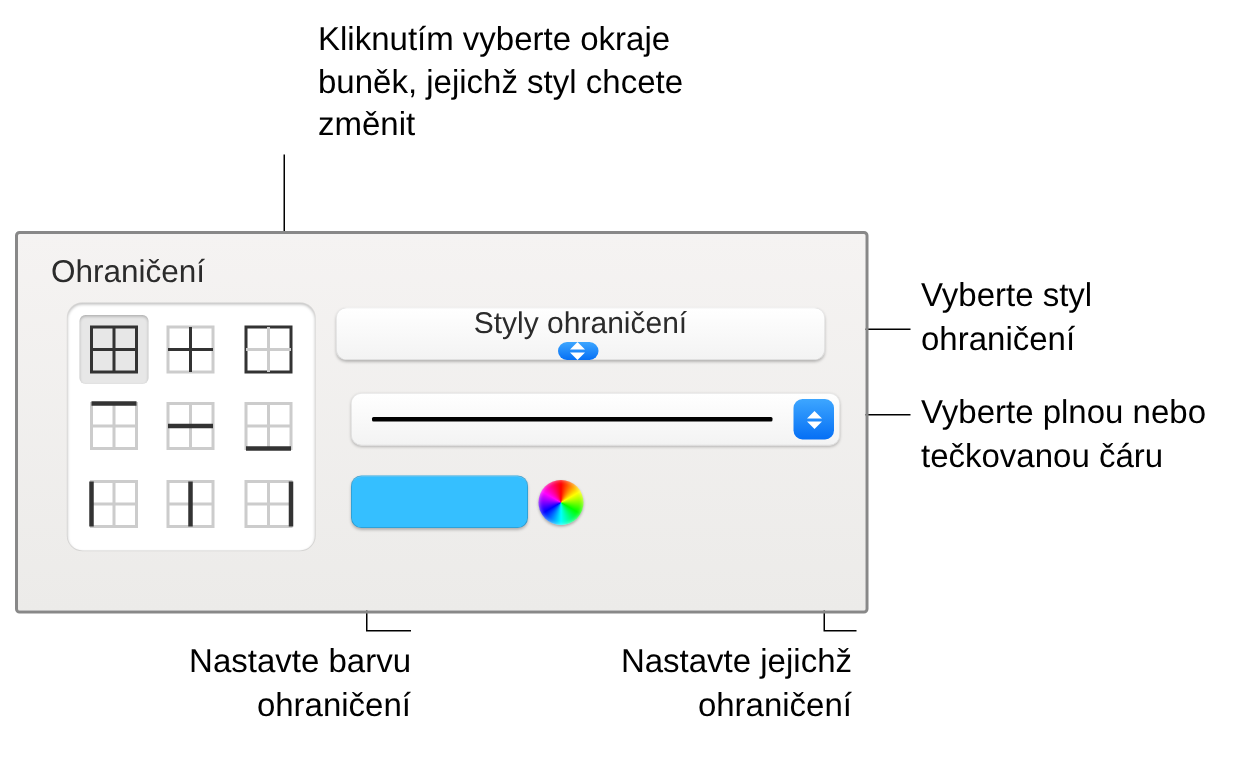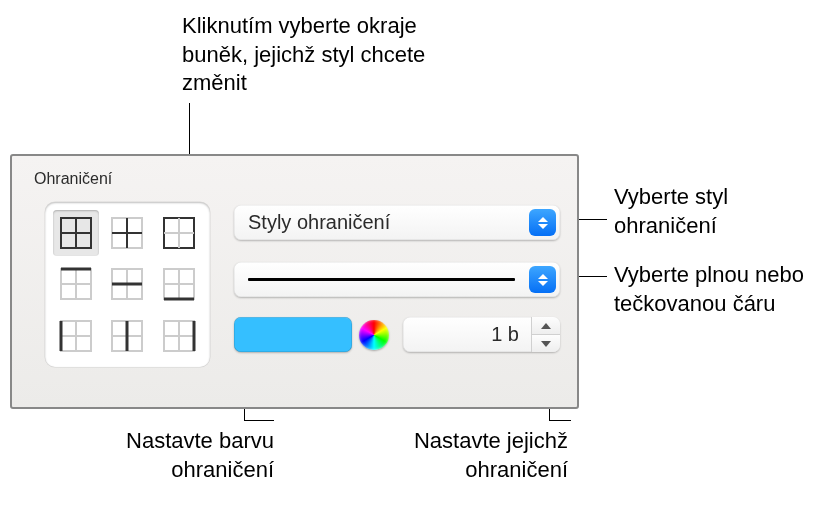--- a/index.html
+++ b/index.html
@@ -10,42 +10,42 @@
       font-family: -apple-system, "Helvetica Neue", Arial, sans-serif;
       background: #fff;
       position: relative;
     }
     .callout {
       position: absolute;
       color: #000;
       font-size: 22px;
       line-height: 1.3;
     }
-    .callout.top { text-align: left; }
+    .callout.top { text-align: left; margin-left: 30px; }
     .callout.right-co { text-align: left; }
     .callout.bottom { text-align: right; }
     .line {
       position: absolute;
       background: #000;
     }
     .panel {
       position: absolute;
       left: 10px;
       top: 154px;
       width: 565px;
       height: 251px;
       border: 2px solid #888;
       border-radius: 3px;
       background: linear-gradient(#f5f3f2, #ecebe9);
     }
     .section-title {
       position: absolute;
       left: 22px;
       top: 14px;
-      font-size: 16px;
+      font-size: 21px;
       color: #2b2b2b;
     }
     .border-grid-wrap {
       position: absolute;
       left: 33px;
       top: 46px;
       width: 165px;
       height: 165px;
       border-radius: 10px;
       background: #fff;
@@ -69,21 +69,21 @@
     .dropdown {
       position: absolute;
       height: 35px;
       border-radius: 7px;
       box-shadow: 0 1px 2px rgba(0,0,0,.25), inset 0 0 0 .5px rgba(0,0,0,.1);
       background: linear-gradient(#fff,#f3f3f3);
       display: flex;
       align-items: center;
       cursor: pointer;
     }
-    .dropdown.style { left: 222px; top: 49px; width: 326px; }
+    .dropdown.style { left: 212px; top: 49px; width: 326px; flex-direction: column; }
     .dropdown.line-dd { left: 222px; top: 106px; width: 326px; }
     .dropdown-label {
       flex: 1;
       padding: 0 14px;
       font-size: 20px;
       color: #2b2b2b;
     }
     .line-preview {
       flex: 1;
       margin: 0 14px;
@@ -280,20 +280,13 @@
   </div>
 
   <div class="dropdown line-dd">
     <div class="line-preview"></div>
     <span class="dropdown-arrow"></span>
   </div>
 
   <div class="color-swatch"></div>
   <div class="color-wheel"></div>
 
-  <div class="thickness-field">
-    <div class="thickness-value">1 b</div>
-    <div class="stepper">
-      <button class="up"></button>
-      <button class="down"></button>
-    </div>
-  </div>
 </div>
 
 </body></html>

